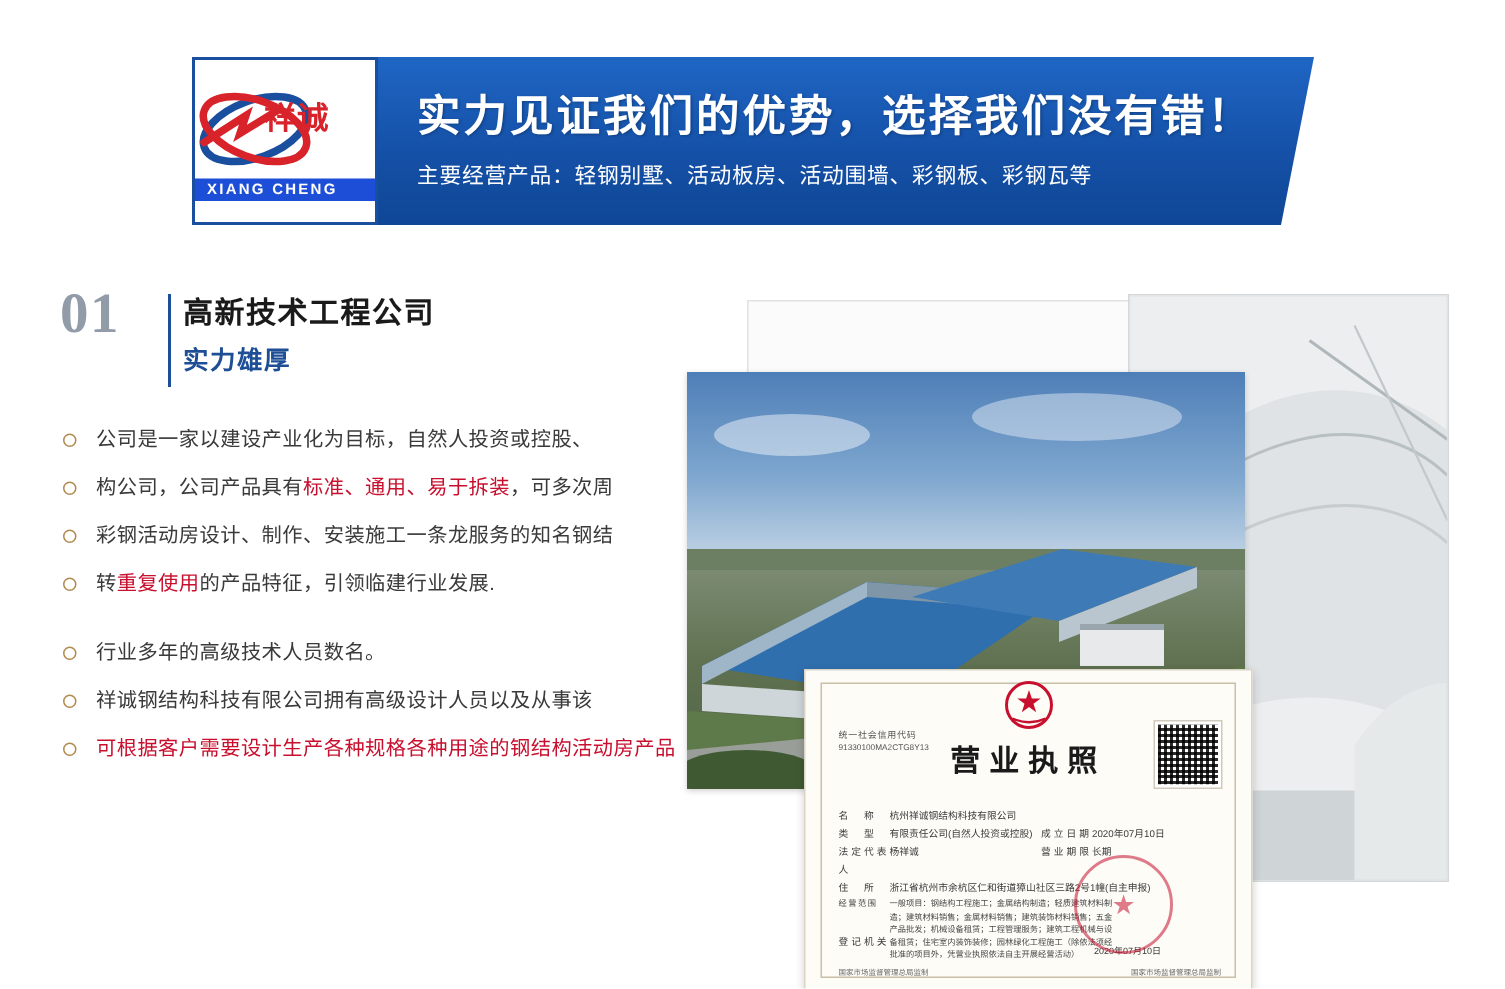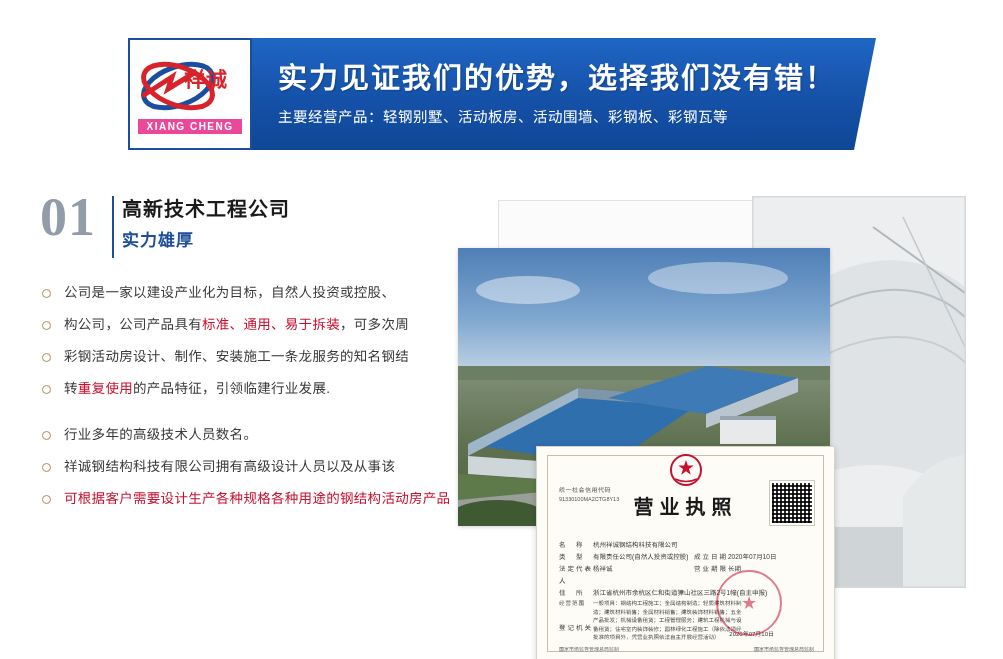--- a/index.html
+++ b/index.html
@@ -35,21 +35,20 @@
   }
   .logo-box {
     position: relative;
     width: 124px;
     height: 112px;
     background: #ffffff;
     border: 2px solid #1a4fa0;
     box-sizing: border-box;
     display: flex;
     flex-direction: column;
-    align-items: center;
     justify-content: center;
     z-index: 3;
   }
   .logo-mark {
     position: relative;
     width: 104px;
     height: 62px;
   }
   .logo-mark svg { display: block; }
   .logo-cn {
@@ -58,21 +57,21 @@
     top: 14px;
     font-size: 21px;
     font-weight: bold;
     color: #d8232a;
     letter-spacing: 1px;
     line-height: 1;
     white-space: nowrap;
   }
   .logo-en {
     margin-top: 2px;
-    background: #ec4899;
+    background: #1d4ed8;
     color: #ffffff;
     font-size: 10px;
     letter-spacing: 1.5px;
     padding: 2px 8px;
     font-weight: bold;
     white-space: nowrap;
   }
   .header-banner {
     position: relative;
     flex: 1;
@@ -114,21 +113,21 @@
     position: relative;
     min-height: 62px;
     padding-left: 82px;
     box-sizing: border-box;
   }
   .sec-num {
     position: absolute;
     left: 0;
     top: -6px;
     font-family: "Liberation Serif", "DejaVu Serif", serif;
-    font-size: 54px;
+    font-size: 38px;
     font-weight: bold;
     color: #7f8a99;
     letter-spacing: 1px;
     line-height: 1;
     opacity: .85;
   }
   .sec-divider {
     position: absolute;
     left: 72px;
     top: 0;

